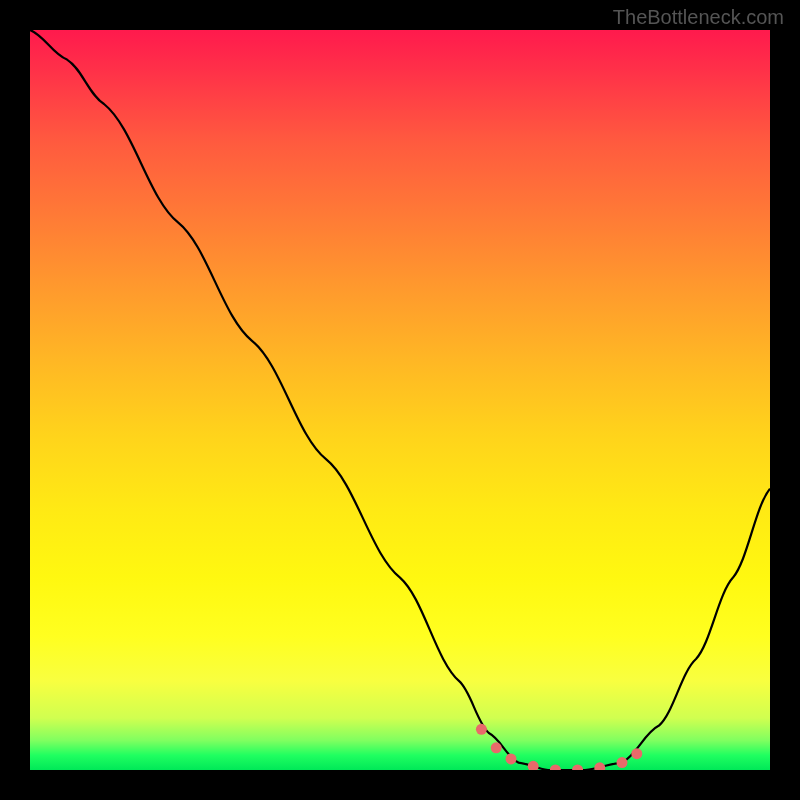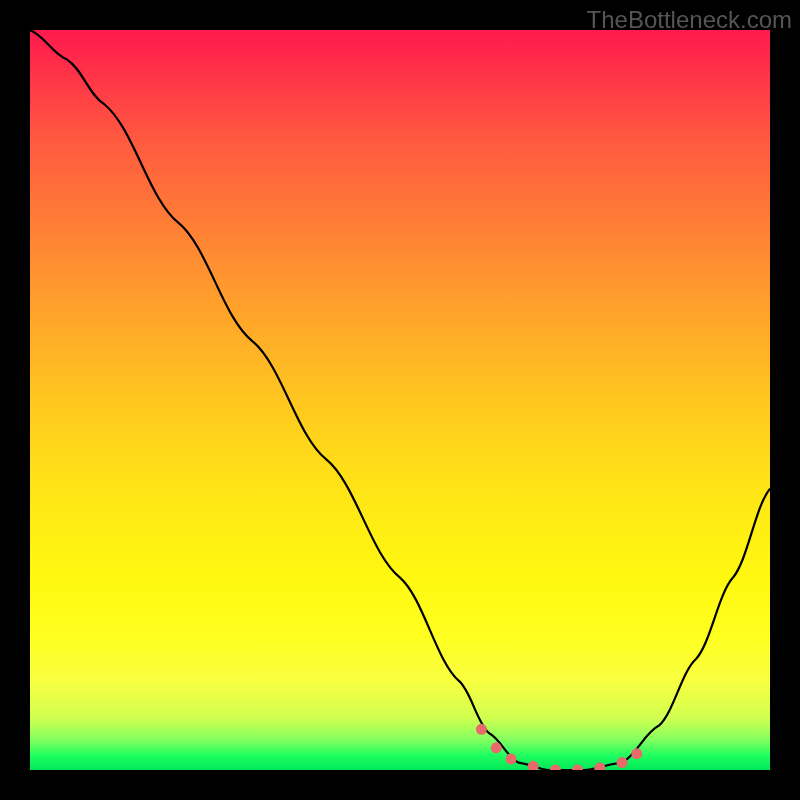--- a/index.html
+++ b/index.html
@@ -10,23 +10,23 @@
   body {
     width: 800px;
     height: 800px;
     background: #000;
     position: relative;
     font-family: Arial, sans-serif;
   }
   .watermark {
     position: absolute;
     top: 6px;
-    right: 8px;
+    right: 16px;
     color: #555;
-    font-size: 24px;
+    font-size: 20px;
     font-weight: 500;
     z-index: 10;
   }
   .plot-area {
     position: absolute;
     top: 30px;
     left: 30px;
     width: 740px;
     height: 740px;
     overflow: hidden;

